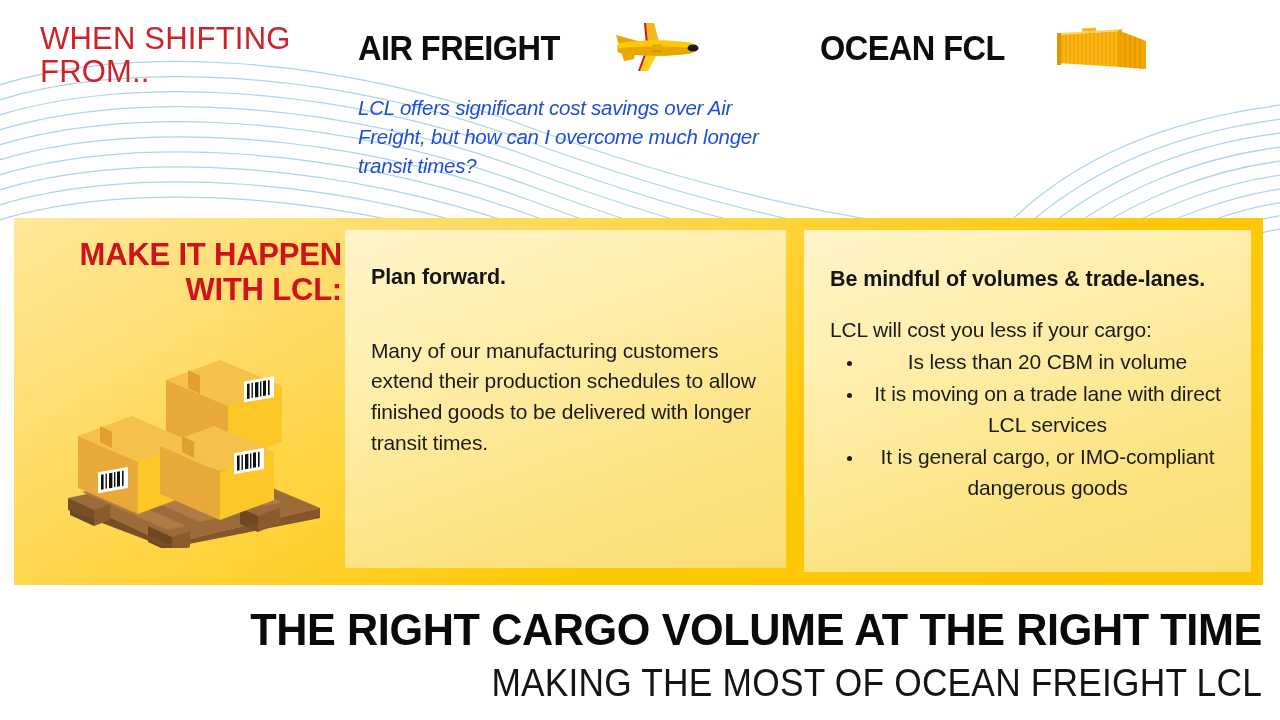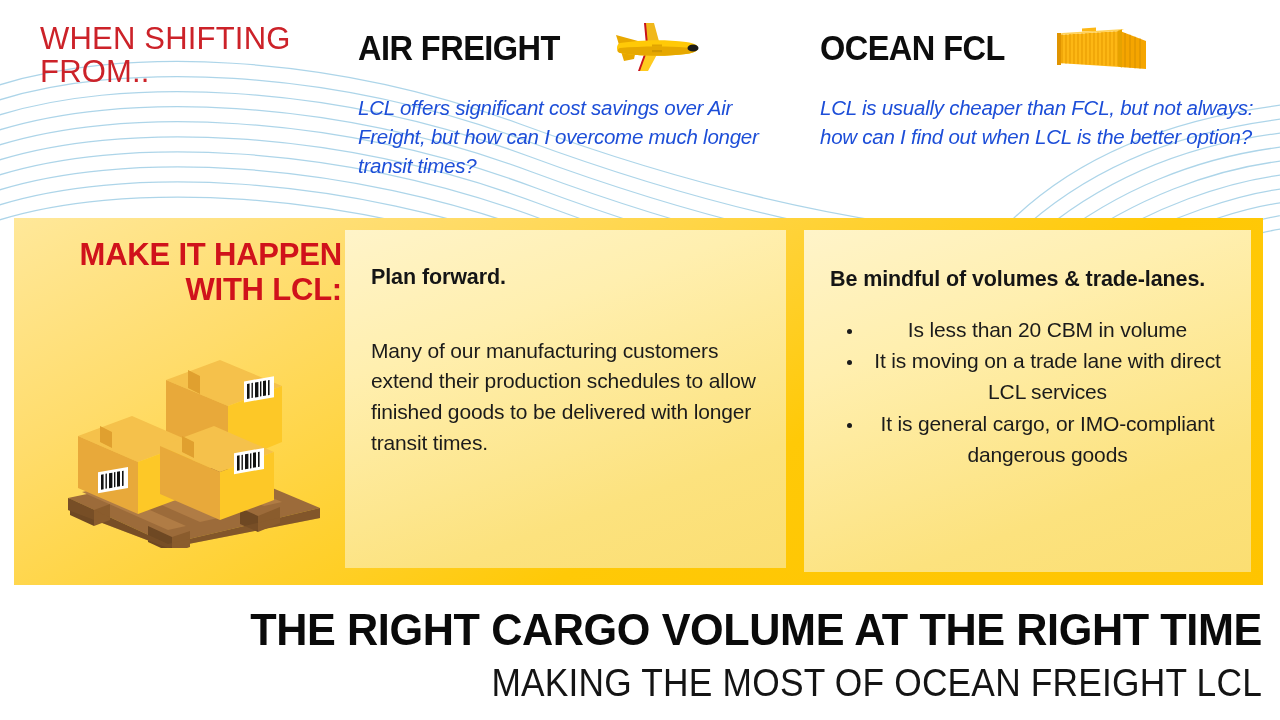--- a/index.html
+++ b/index.html
@@ -170,21 +170,20 @@
             <line x1="78" y1="15.8" x2="78" y2="48.7"></line>
             <line x1="83" y1="17.7" x2="83" y2="49.2"></line>
             <line x1="88" y1="19.6" x2="88" y2="49.6"></line>
           </g>
           <rect x="5" y="14" width="4" height="32" fill="#E09400"></rect>
           <polygon points="66,11.8 70,10.6 70,48.4 66,47.2" fill="#E6A200"></polygon>
           <polygon points="30,9.5 44,8.6 44,12 30,12.6" fill="#FDB714"></polygon>
         </g>
       </svg>
     </div>
-    <div class="col-quote">LCL is usually cheaper than FCL, but not always: how can I find out when LCL is the better option?</div>
   </div>
 
   <div class="panel">
 
     <div class="panel-title">MAKE IT HAPPEN WITH LCL:</div>
 
     <svg class="pallet-art" viewBox="0 0 290 190" xmlns="http://www.w3.org/2000/svg">
 
       <g>
         <polygon points="20,140 120,186 272,150 172,108" fill="#9C6B3A"></polygon>
@@ -259,20 +258,21 @@
     </svg>
 
     <div class="card mid">
       <div class="card-h">Plan forward.</div>
       <div class="card-body">Many of our manufacturing customers extend their production schedules to allow finished goods to be delivered with longer transit times.</div>
     </div>
 
     <div class="card right">
       <div class="card-h">Be mindful of volumes &amp; trade-lanes.</div>
       <div class="card-body">
+        <span>LCL will cost you less if your cargo:</span>
         <ul>
           <li>Is less than 20 CBM in volume</li>
           <li>It is moving on a trade lane with direct LCL services</li>
           <li>It is general cargo, or IMO-compliant dangerous goods</li>
         </ul>
       </div>
     </div>
   </div>
 
   <div class="foot foot-1" style="position:absolute;">THE RIGHT CARGO VOLUME AT THE RIGHT TIME</div>

